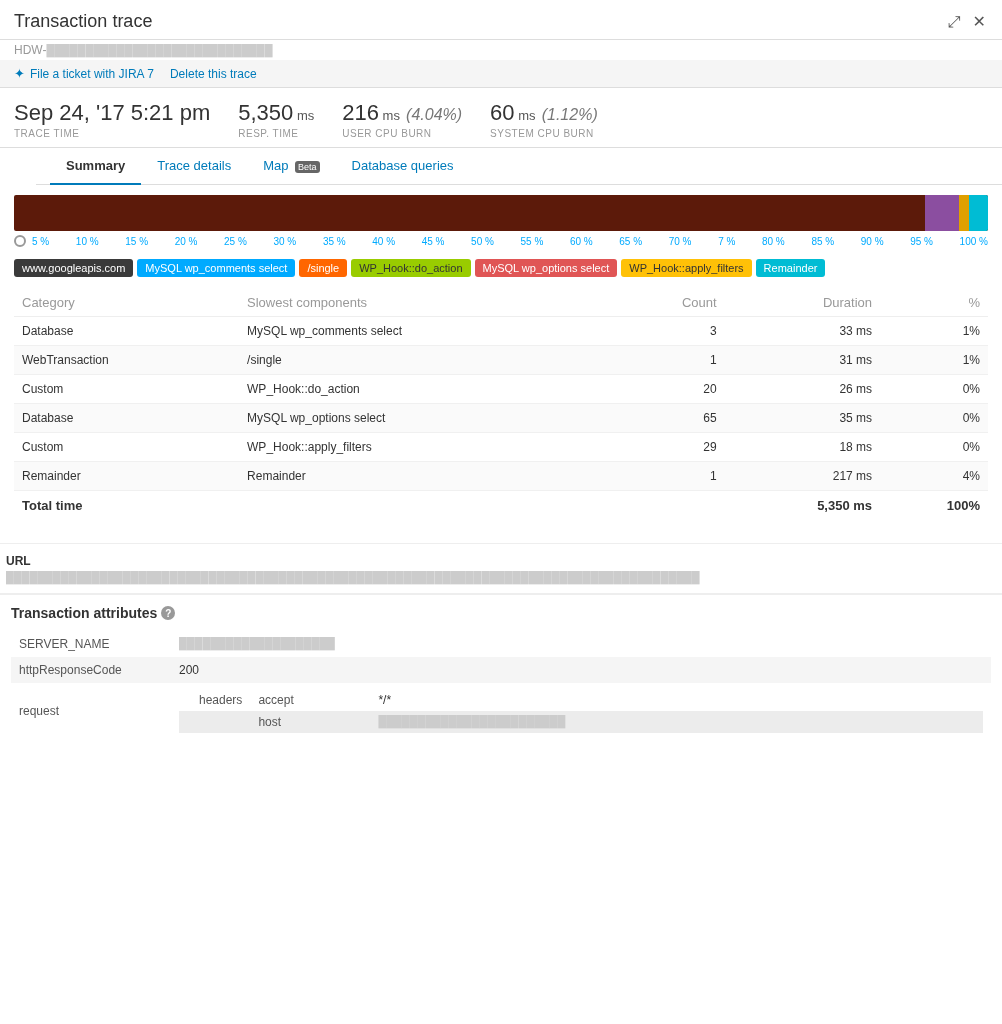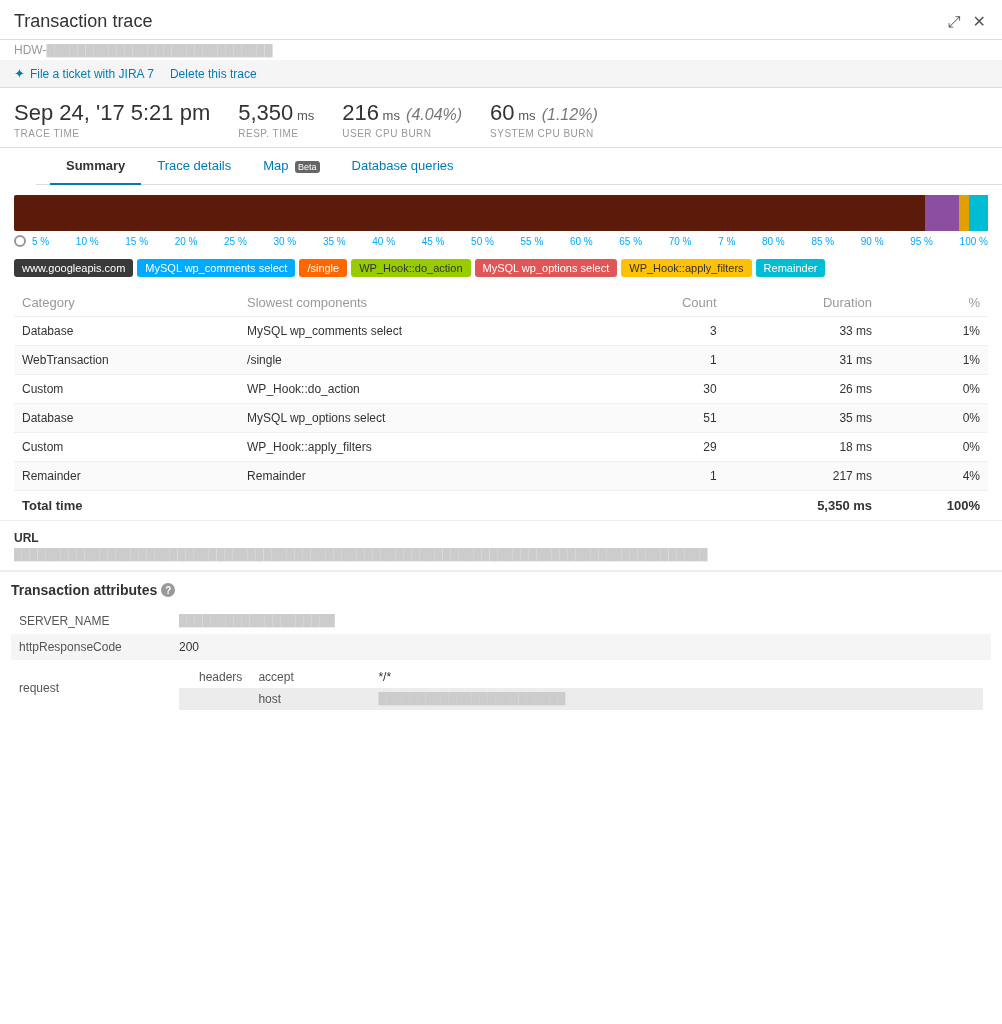--- a/index.html
+++ b/index.html
@@ -201,23 +201,24 @@
     .data-table tbody tr:nth-child(even) { background: #fafafa; }
     .data-table tfoot tr td {
       padding: 7px 8px;
       font-size: 13px;
       font-weight: bold;
       color: #333;
     }
     .data-table tfoot tr td.right { text-align: right; }
 
     .url-section {
-      padding: 10px 14px;
+      padding: 10px 6px;
       border-top: 1px solid #eee;
       font-size: 12px;
+      margin-top: 23px;
     }
     .url-label {
       font-weight: bold;
       margin-bottom: 3px;
     }
     .url-value {
       color: #ccc;
       font-size: 11px;
       word-break: break-all;
     }
@@ -409,28 +410,28 @@
         <tr>
     <td>WebTransaction</td>
     <td>/single</td>
     <td class="right">1</td>
     <td class="right">31 ms</td>
     <td class="right">1%</td>
   </tr>
         <tr>
     <td>Custom</td>
     <td>WP_Hook::do_action</td>
-    <td class="right">30</td>
+    <td class="right">20</td>
     <td class="right">26 ms</td>
     <td class="right">0%</td>
   </tr>
         <tr>
     <td>Database</td>
     <td>MySQL wp_options select</td>
-    <td class="right">51</td>
+    <td class="right">65</td>
     <td class="right">35 ms</td>
     <td class="right">0%</td>
   </tr>
         <tr>
     <td>Custom</td>
     <td>WP_Hook::apply_filters</td>
     <td class="right">29</td>
     <td class="right">18 ms</td>
     <td class="right">0%</td>
   </tr>

